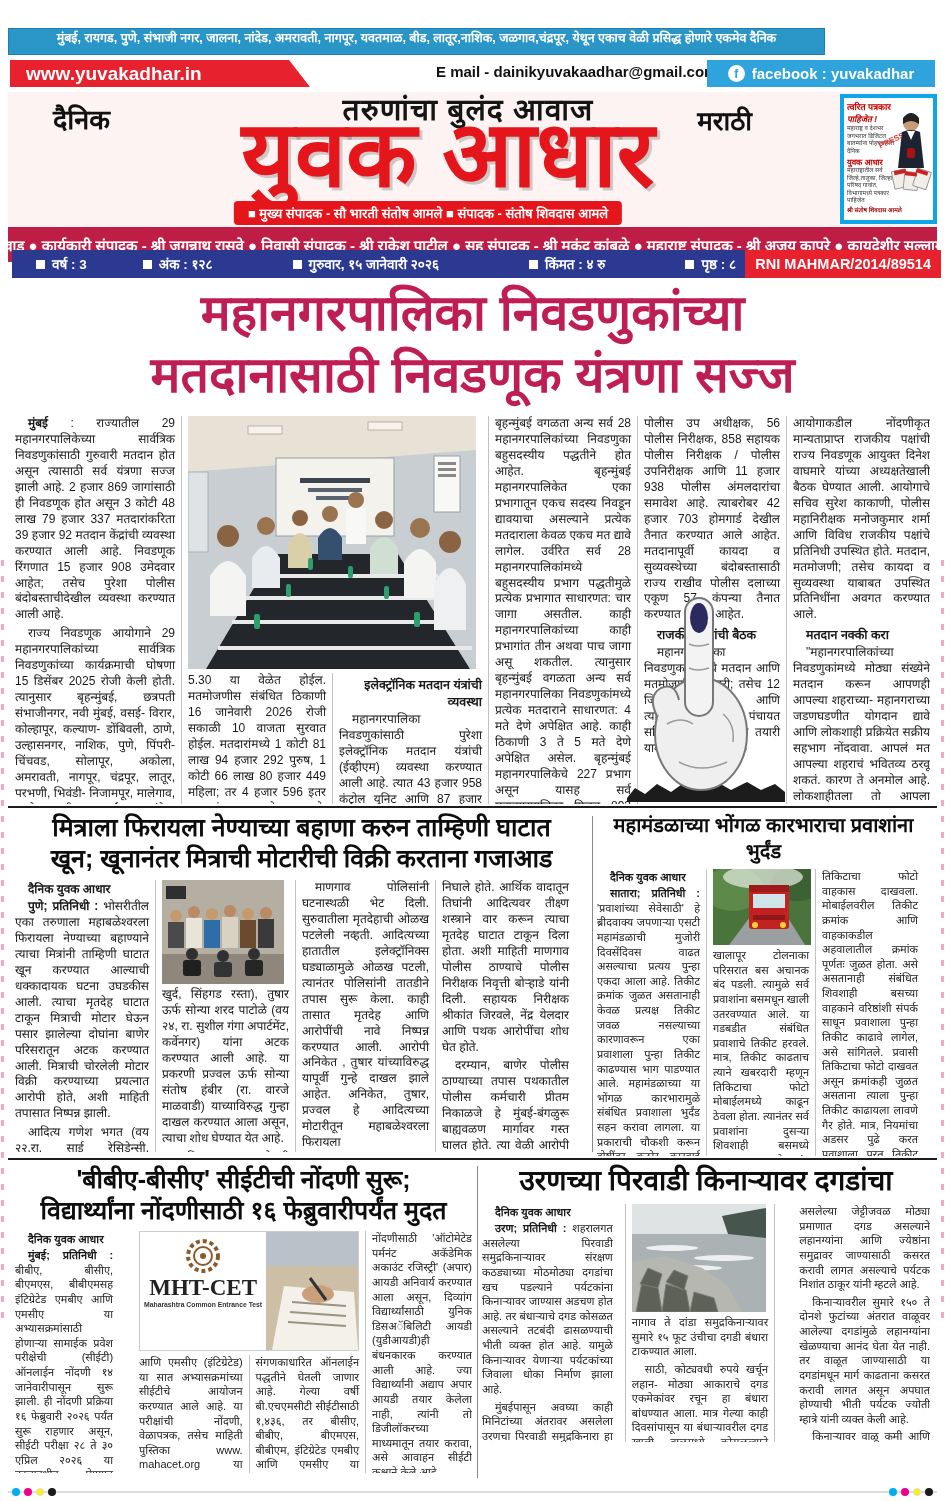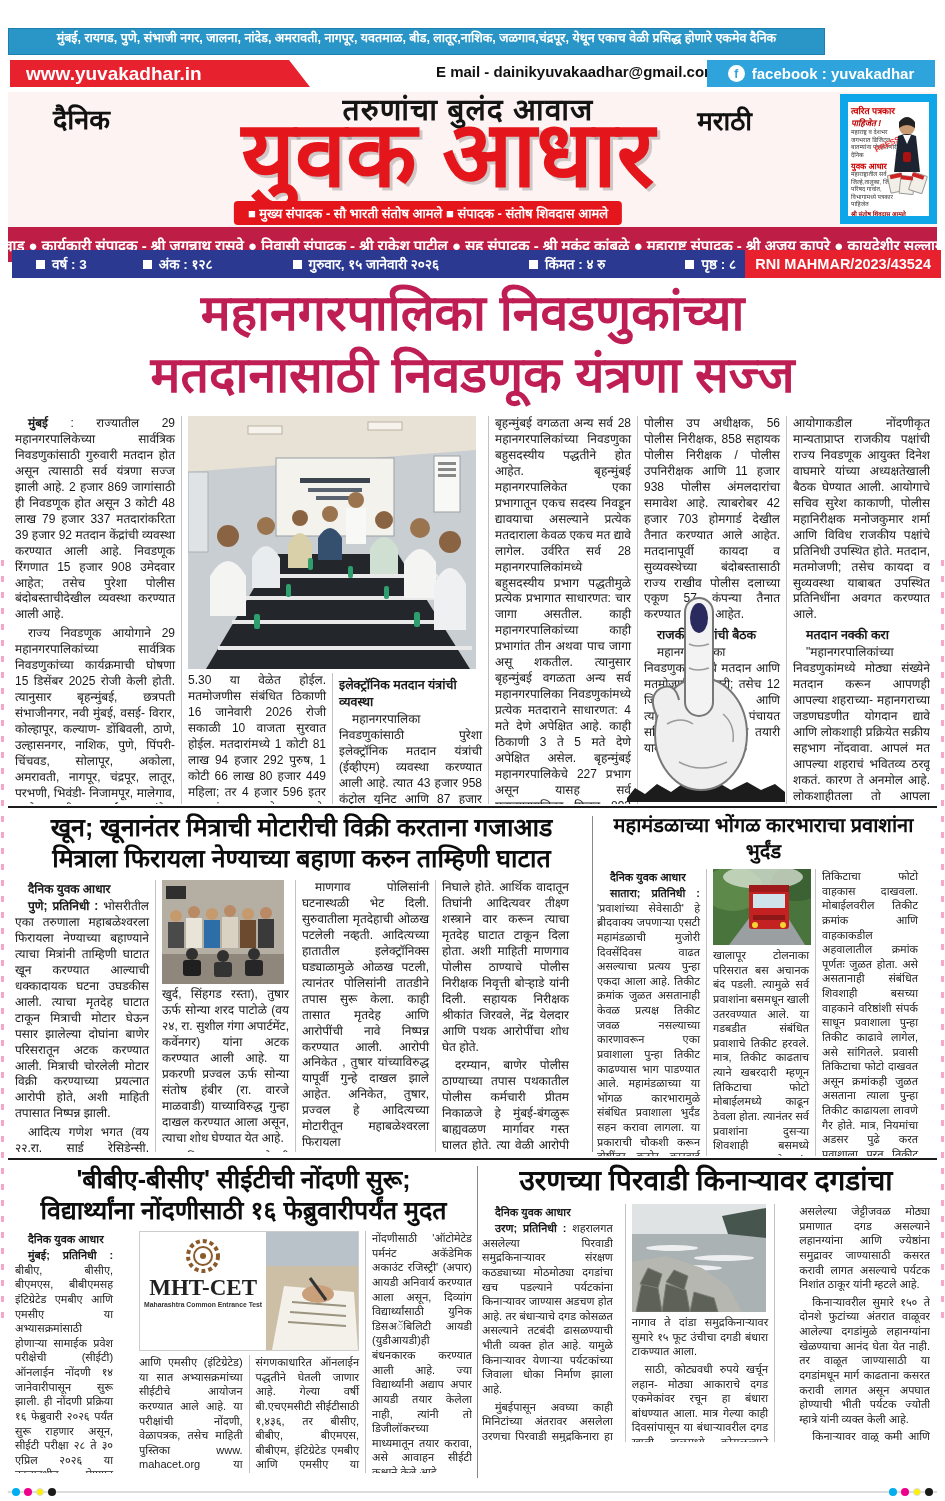--- a/index.html
+++ b/index.html
@@ -23,21 +23,21 @@
   
   .mast{left:8px;top:92px;width:929px;height:135px;background:#fdf3f2;}
   .daily{position:absolute;left:45px;top:8px;font-size:27px;font-weight:900;color:#111;}
   .tagline{position:absolute;left:240px;width:440px;top:-4px;text-align:center;font-size:30px;
            font-weight:900;color:#151515;letter-spacing:1px;}
   .lang{position:absolute;right:185px;top:10px;font-size:26px;font-weight:900;color:#111;}
   .mtitle{position:absolute;left:60px;width:760px;top:16px;text-align:center;font-size:92px;line-height:1;
           font-weight:900;color:#e4161c;text-shadow:3px 3px 0 rgba(0,0,0,.18);white-space:nowrap;}
   .pill{position:absolute;left:420px;transform:translateX(-50%);top:109px;background:#e4161c;color:#fff;
         font-size:13px;font-weight:bold;padding:3px 14px;border-radius:4px;white-space:nowrap;}
-  .adbox{position:absolute;right:0;top:2px;width:97px;height:130px;border:8px solid #0ea5e9;background:#fff;
+  .adbox{position:absolute;right:0;top:2px;width:97px;height:130px;border:4px solid #0ea5e9;background:#fff;
          box-sizing:border-box;overflow:hidden;font-size:6px;}
   .adt1{color:#c00;font-weight:bold;font-size:9px;text-align:left;margin:2px 0 0 3px;}
   .adt2{color:#b00;font-weight:bold;font-size:8.5px;margin:0 0 1px 3px;font-style:italic;}
   .adsm{color:#333;margin:0 0 0 3px;line-height:1.25;width:52px;}
   .adbrand{color:#c00;font-weight:bold;font-size:8px;margin:1px 0 0 3px;}
   .adcontact{color:#900;font-weight:bold;font-size:6px;margin:1px 0 0 3px;width:55px;}
   .adpress{position:absolute;right:28px;top:38px;color:#e33;font-weight:bold;font-size:8px;transform:rotate(-25deg);}
   .adfig{position:absolute;right:1px;top:12px;}
   
   .estrip{left:8px;top:227px;width:929px;height:35px;background:#be1e45;color:#fff;font-size:15px;
@@ -184,21 +184,21 @@
       <span>गुरुवार, १५ जानेवारी २०२६</span>
     </div>
     <div class="ditem" style="margin-left:90px">
       <span class="dsq"></span>
       <span>किंमत : ४ रु</span>
     </div>
     <div class="ditem" style="margin-left:80px">
       <span class="dsq"></span>
       <span>पृष्ठ : ८</span>
     </div>
-    <div class="rni">RNI MAHMAR/2023/43524</div>
+    <div class="rni">RNI MAHMAR/2014/89514</div>
   </div>
 
   <div class="band leadh">
     <div class="l1">महानगरपालिका निवडणुकांच्या</div>
     <div class="l2">मतदानासाठी निवडणूक यंत्रणा सज्ज</div>
   </div>
 
   <div class="band leadbody">
     <div class="lrow">
       <div class="lc lc1">
@@ -255,21 +255,21 @@
               <rect x="226" y="196" width="6" height="15" rx="2"></rect>
               <rect x="66" y="198" width="6" height="15" rx="2"></rect>
             </g>
           </svg>
         </div>
         <div class="ccols">
           <div class="cc">
             <p class="art" style="text-indent:0">5.30 या वेळेत होईल. मतमोजणीस संबंधित ठिकाणी 16 जानेवारी 2026 रोजी सकाळी 10 वाजता सुरवात होईल. मतदारांमध्ये 1 कोटी 81 लाख 94 हजार 292 पुरुष, 1 कोटी 66 लाख 80 हजार 449 महिला; तर 4 हजार 596 इतर मतदारांचा समावेश आहे. त्यांच्यासाठीच्या एकूण 39 हजार 92 मतदान केंद्रांपैकी एकूण 3 हजार 196 संवेदनशील मतदान केंद्र घोषित करण्यात आली आहेत.</p>
           </div>
           <div class="cc2">
-            <p class="shead" style="text-indent:0;text-align:left">इलेक्ट्रॉनिक मतदान यंत्रांची व्यवस्था</p>
+            <p class="shead" style="text-indent:0;text-align:right">इलेक्ट्रॉनिक मतदान यंत्रांची व्यवस्था</p>
             <p class="art">महानगरपालिका निवडणुकांसाठी पुरेशा इलेक्ट्रॉनिक मतदान यंत्रांची (ईव्हीएम) व्यवस्था करण्यात आली आहे. त्यात 43 हजार 958 कंट्रोल युनिट आणि 87 हजार 916 बॅलेट युनिटची उपलब्धता केली आहे. बृहन्मुंबई महानगरपालिकेसाठी 11 हजार 349 कंट्रोल युनिट आणि 22 हजार 698 बॅलेट युनिटची व्यवस्था केली आहे.</p>
           </div>
         </div>
       </div>
       <div class="lc lc4 sep">
         <p class="art" style="text-indent:0">बृहन्मुंबई वगळता अन्य सर्व 28 महानगरपालिकांच्या निवडणुका बहुसदस्यीय पद्धतीने होत आहेत. बृहन्मुंबई महानगरपालिकेत एका प्रभागातून एकच सदस्य निवडून द्यावयाचा असल्याने प्रत्येक मतदाराला केवळ एकच मत द्यावे लागेल. उर्वरित सर्व 28 महानगरपालिकांमध्ये बहुसदस्यीय प्रभाग पद्धतीमुळे प्रत्येक प्रभागात साधारणत: चार जागा असतील. काही महानगरपालिकांच्या काही प्रभागांत तीन अथवा पाच जागा असू शकतील. त्यानुसार बृहन्मुंबई वगळता अन्य सर्व महानगरपालिका निवडणुकांमध्ये प्रत्येक मतदाराने साधारणत: 4 मते देणे अपेक्षित आहे. काही ठिकाणी 3 ते 5 मते देणे अपेक्षित असेल. बृहन्मुंबई महानगरपालिकेचे 227 प्रभाग असून यासह सर्व महानगरपालिका मिळून 893 प्रभाग आहेत. त्यात 2 हजार 869 जागांचा समावेश आहे. त्यासाठी 15 हजार 908 उमेदवार निवडणूक रिंगणात आहेत.</p>
 
       </div>
       <div class="lc lc5 sep">
         <p class="art" style="text-indent:0">पोलीस उप अधीक्षक, 56 पोलीस निरीक्षक, 858 सहायक पोलीस निरीक्षक / पोलीस उपनिरीक्षक आणि 11 हजार 938 पोलीस अंमलदारांचा समावेश आहे. त्याबरोबर 42 हजार 703 होमगार्ड देखील तैनात करण्यात आले आहेत. मतदानापूर्वी कायदा व सुव्यवस्थेच्या बंदोबस्तासाठी राज्य राखीव पोलीस दलाच्या एकूण 57 कंपन्या तैनात करण्यात आल्या आहेत.</p>
@@ -296,22 +296,22 @@
           <path d="M52 178 Q74 190 100 178"></path>
           <path d="M96 130 Q108 140 106 158"></path>
         </g>
       </svg>
     </div>
   </div>
 
   <div class="band hrule" style="top:806px"></div>
 
   <div class="band st2">
+    <div class="sth2">मित्राला फिरायला नेण्याच्या बहाणा करुन ताम्हिणी घाटात</div>
     <div class="sth2">खून; खूनानंतर मित्राची मोटारीची विक्री करताना गजाआड</div>
-    <div class="sth2">मित्राला फिरायला नेण्याच्या बहाणा करुन ताम्हिणी घाटात</div>
     <div class="st2cols">
       <div class="sc">
         <p class="byl">दैनिक युवक आधार</p>
         <p class="art"><span class="bld">पुणे; प्रतिनिधी : </span><span>भोसरीतील एका तरुणाला महाबळेश्वरला फिरायला नेण्याच्या बहाण्याने त्याचा मित्रांनी ताम्हिणी घाटात खून करण्यात आल्याची धक्कादायक घटना उघडकीस आली. त्याचा मृतदेह घाटात टाकून मित्राची मोटार घेऊन पसार झालेल्या दोघांना बाणेर परिसरातून अटक करण्यात आली. मित्राची चोरलेली मोटार विक्री करण्याच्या प्रयत्नात आरोपी होते, अशी माहिती तपासात निष्पन्न झाली.</span></p>
         <p class="art">आदित्य गणेश भगत (वय २२,रा. साई रेसिडेन्सी, इंद्रायणीनगर, भोसरी, मूळ रा. चोबे पिंपरी, ता. माढा, जि. सोलापूर) असे खून झालेल्या तरुणाचे नाव आहे. या प्रकरणी अनिकेत महेश वाघमारे (वय २६, रा, लक्ष्मी विहार अपार्टमेंट, हिंगणे</p>
       </div>
       <div class="sc sep">
         <div>
           <svg width="122" height="104" viewBox="0 0 122 104">
             <rect width="122" height="104" fill="#b5aea3"></rect>

